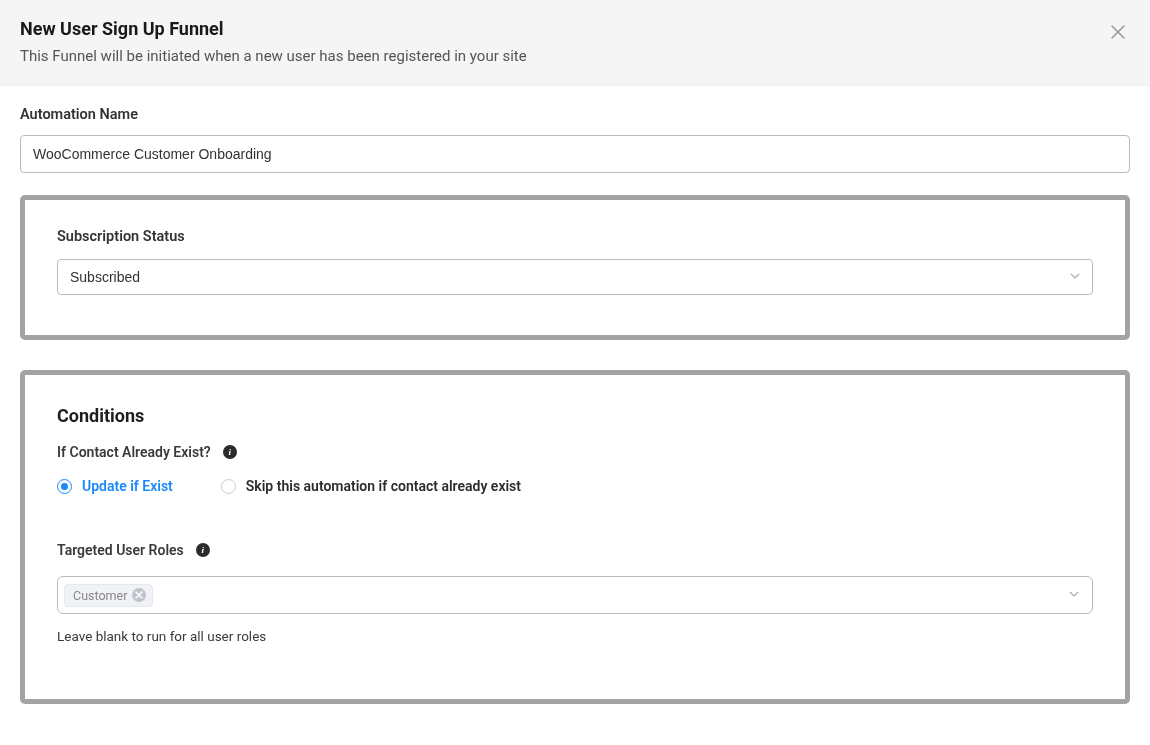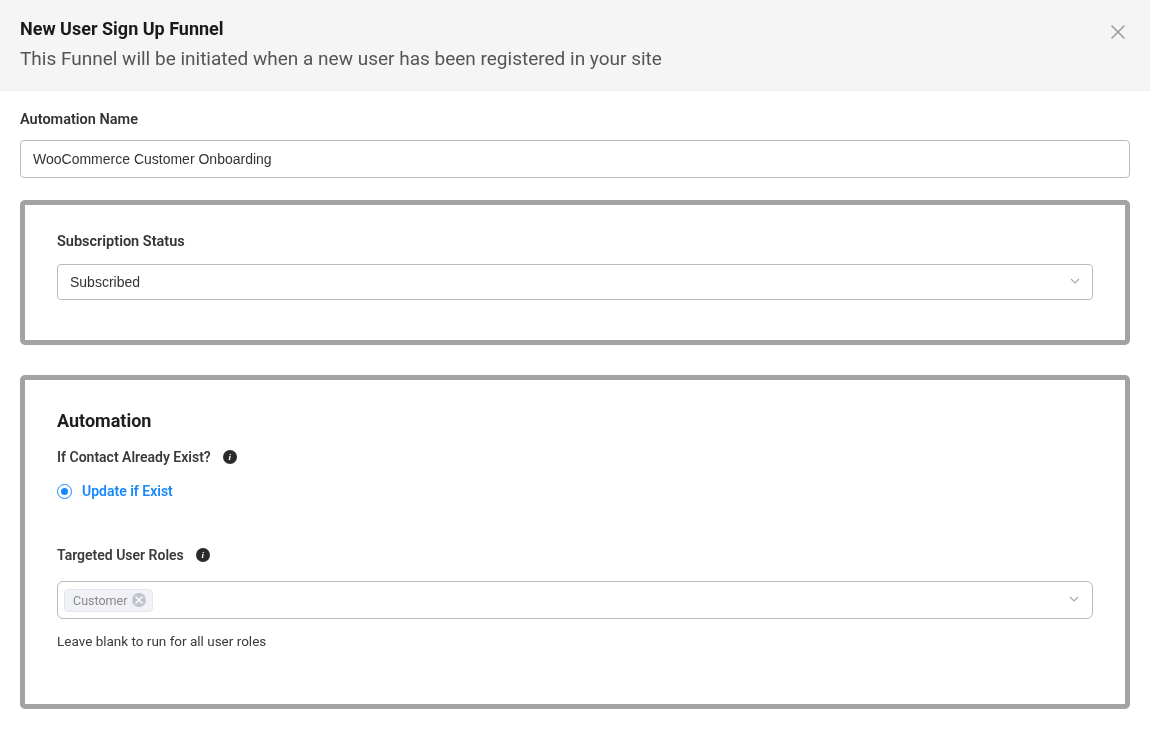--- a/index.html
+++ b/index.html
@@ -18,21 +18,21 @@
     border-bottom: 1px solid #eee;
     position: relative;
   }
   .header-title {
     font-size: 18px;
     font-weight: 700;
     color: #1a1a1a;
     margin-bottom: 8px;
   }
   .header-subtitle {
-    font-size: 19px;
+    font-size: 15px;
     color: #555;
   }
   .close-btn {
     position: absolute;
     top: 22px;
     right: 22px;
     width: 20px;
     height: 20px;
     cursor: pointer;
     color: #999;
@@ -262,33 +262,37 @@
         </button>
         <span class="chevron">
           <svg width="12" height="12" viewBox="0 0 12 12" fill="none" stroke="currentColor" stroke-width="1.2">
               <polyline points="2,4 6,8 10,4"></polyline>
             </svg>
         </span>
       </div>
     </div>
 
     <div class="card conditions-card">
-      <div class="section-title">Automation</div>
+      <div class="section-title">Conditions</div>
 
       <div class="sub-label">
         <span>If Contact Already Exist?</span>
         <span class="info-icon">i</span>
       </div>
 
       <div class="radio-row">
         <label class="radio-option">
           <span class="radio-circle selected">
             <span class="radio-dot"></span>
           </span>
           <span class="radio-label-selected">Update if Exist</span>
+        </label>
+        <label class="radio-option">
+          <span class="radio-circle"></span>
+          <span class="radio-label-unselected">Skip this automation if contact already exist</span>
         </label>
       </div>
 
       <div class="sub-label" style="margin-top:31px;">
         <span>Targeted User Roles</span>
         <span class="info-icon">i</span>
       </div>
 
       <div class="multi-select">
         <span class="tag">

